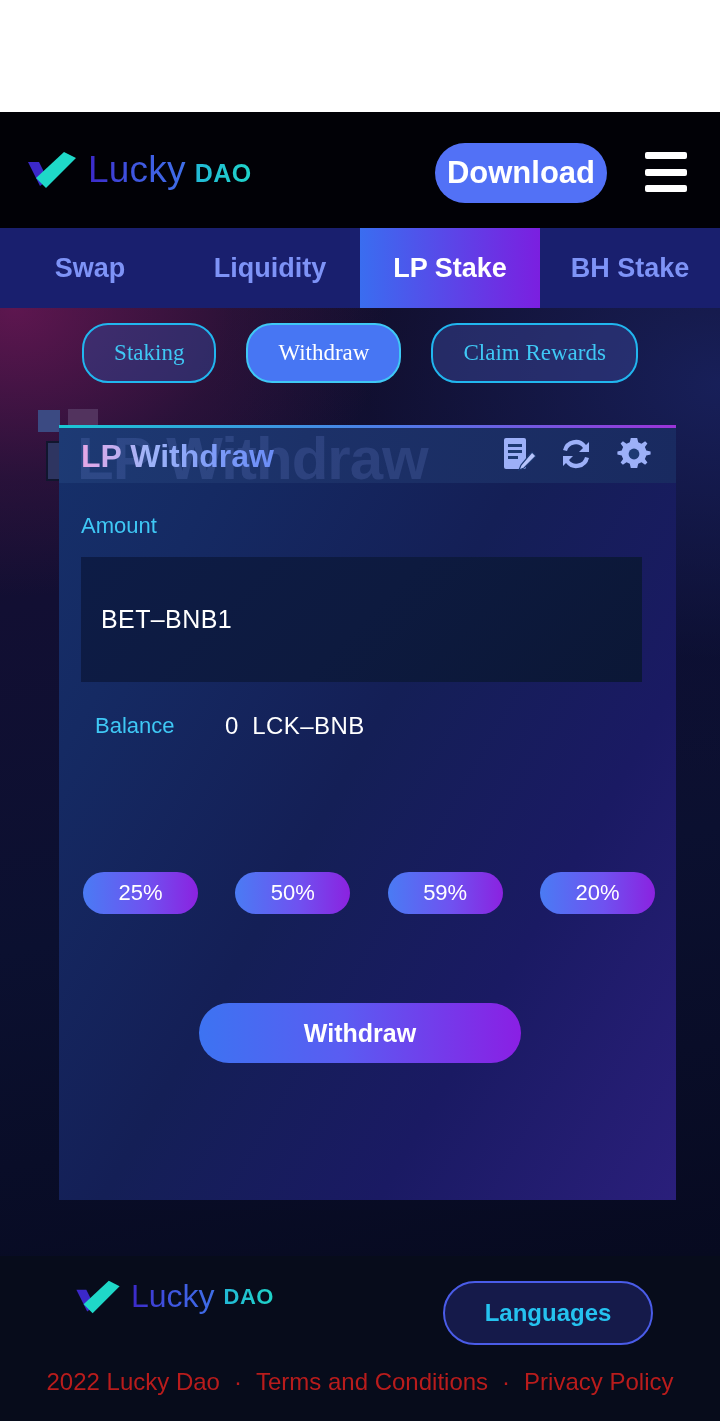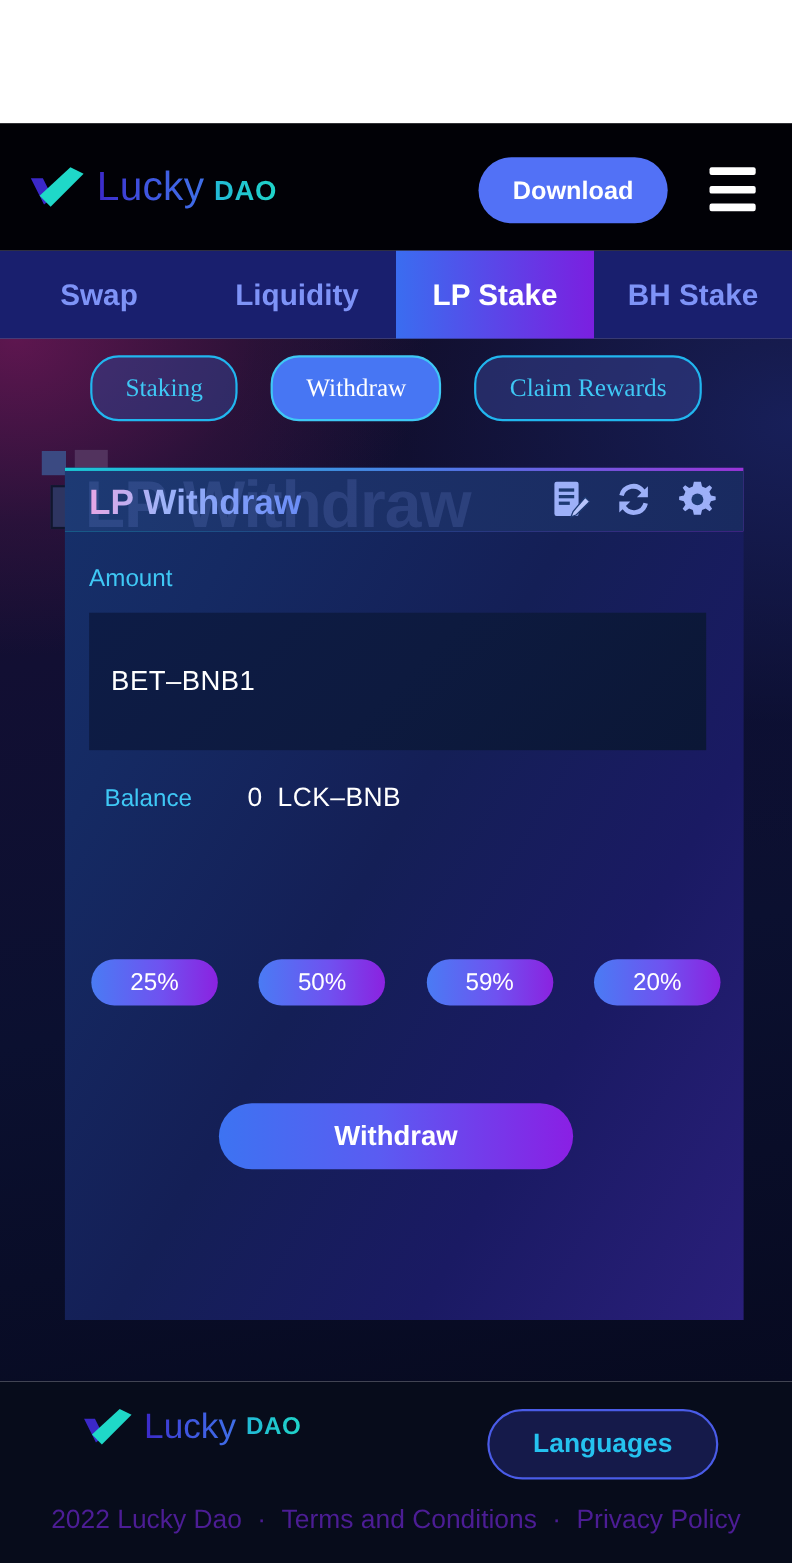--- a/index.html
+++ b/index.html
@@ -28,21 +28,21 @@
     -webkit-background-clip:text; background-clip:text; color:transparent;
   }
   .brand-dao {
     font-size:25px; font-weight:600; letter-spacing:.5px;
     background:linear-gradient(90deg,#22b9d6 0%,#1fd4c8 100%);
     -webkit-background-clip:text; background-clip:text; color:transparent;
   }
   .download-btn {
     position:absolute; left:435px; top:143px; width:172px; height:60px;
     border-radius:30px; background:#5271f6; border:none; cursor:pointer;
-    color:#ffffff; font-size:23px; font-weight:700;
+    color:#ffffff; font-size:31px; font-weight:700;
     font-family:"Liberation Sans", sans-serif;
     display:flex; align-items:center; justify-content:center;
   }
   .hamburger {
     position:absolute; left:645px; top:152px; width:42px; height:40px;
     display:flex; flex-direction:column; justify-content:space-between; cursor:pointer;
   }
   .hamburger span { display:block; width:42px; height:7px; background:#ffffff; border-radius:2px; }
 
   
@@ -187,21 +187,21 @@
     border-radius:32px; border:2px solid #4a5ce8; background:#151a4a;
     color:#25c2ef; font-size:24px; font-weight:700; cursor:pointer;
     font-family:"Liberation Sans", sans-serif;
     display:flex; align-items:center; justify-content:center;
   }
   .footer-links {
     position:absolute; left:0; top:1368px; width:720px;
     display:flex; align-items:center; justify-content:center; gap:14px;
   }
   .footer-links a, .footer-links span {
-    color:#4c1d95; font-size:24px; text-decoration:none;
+    color:#b91c1c; font-size:24px; text-decoration:none;
     font-family:"Liberation Sans", sans-serif;
   }
   .footer-links a { cursor:pointer; }
   .fdot { color:#7b7f9e; }
 </style>
 </head>
 <body>
 
 <div class="page">
 

